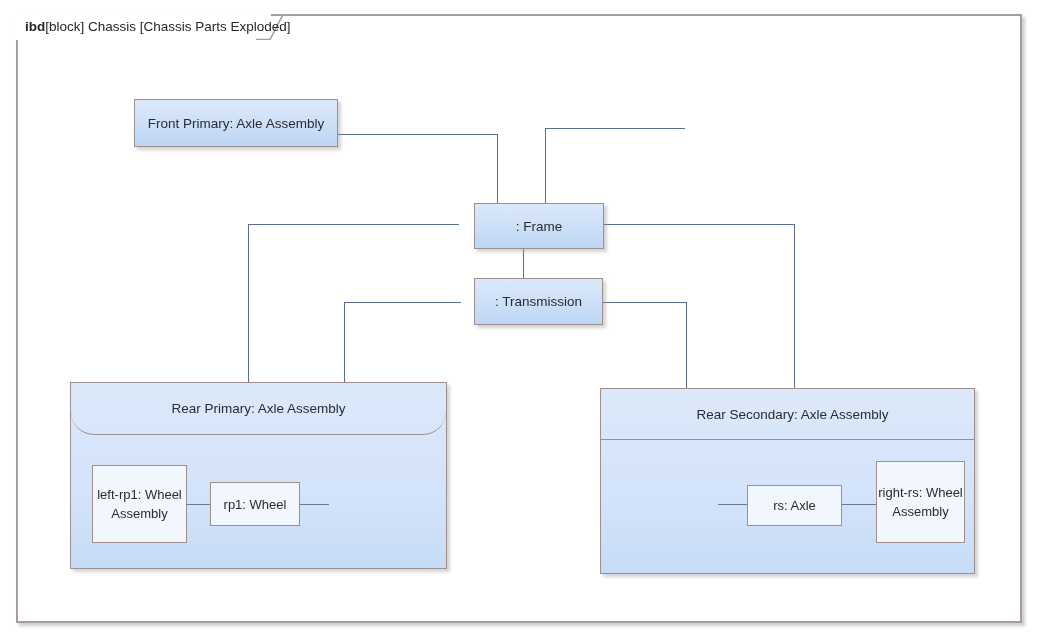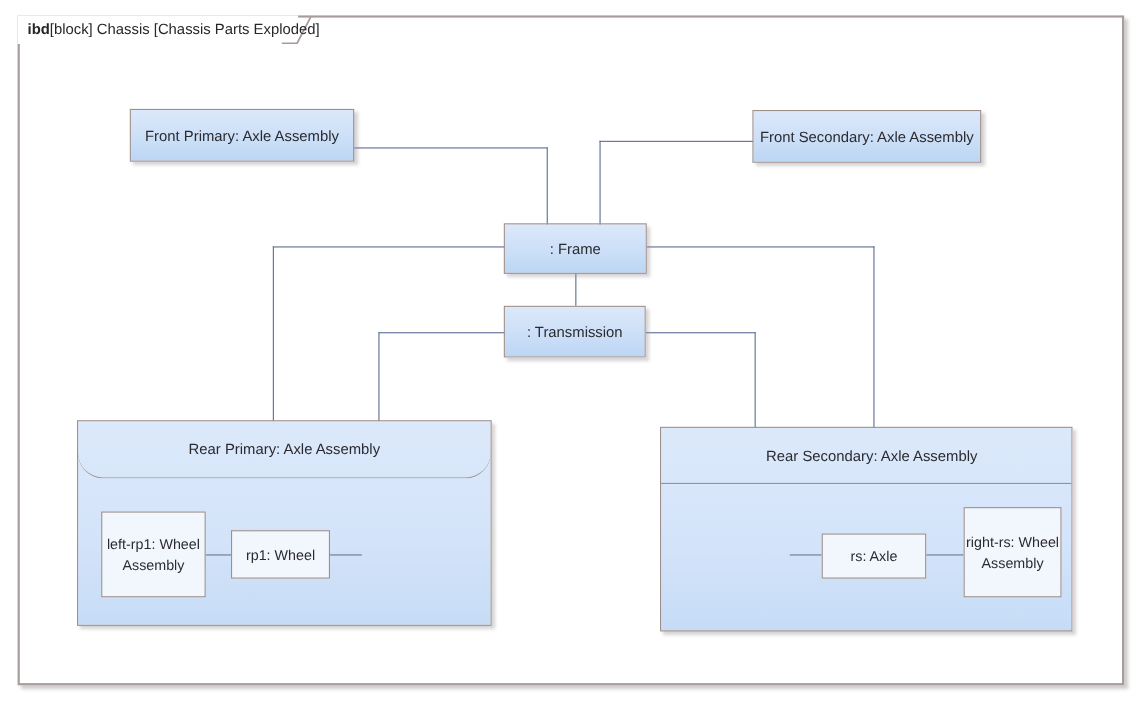--- a/index.html
+++ b/index.html
@@ -81,20 +81,21 @@
     border: 1px solid #9f8f8c;
     background: linear-gradient(to bottom, #dbe8fa 0%, #cfe1f8 45%, #bcd6f4 100%);
     box-shadow: 3px 3px 3px rgba(150,145,145,0.40);
     display: flex;
     align-items: center;
     justify-content: center;
     color: #2b2b2f;
     font-size: 13.5px;
     text-align: left;
     z-index: 4;
+    margin-left: 16px;
   }
 
   
   .assembly {
     position: absolute;
     box-sizing: border-box;
     border: 1px solid #9f8f8c;
     background: linear-gradient(to bottom, #dce9fb 0%, #d3e3f9 60%, #c6dcf6 100%);
     box-shadow: 3px 3px 3px rgba(150,145,145,0.40);
     z-index: 3;
@@ -190,23 +191,20 @@
   <div class="conn-inner" style="left:187px; top:504px; width:23px;"></div>
   <div class="conn-inner" style="left:300px; top:504px; width:29px;"></div>
 
   <div class="conn-inner" style="left:718px; top:504px; width:29px;"></div>
   <div class="conn-inner" style="left:842px; top:504px; width:34px;"></div>
 
   <div class="part" style="left:118px; top:99px; width:204px; height:48px;">
     <span>Front Primary: Axle Assembly</span>
   </div>
 
-  <div class="part" style="left:684px; top:100px; width:208px; height:48px;">
-    <span>Front Secondary: Axle Assembly</span>
-  </div>
 
   <div class="part" style="left:458px; top:203px; width:130px; height:46px;">
     <span>: Frame</span>
   </div>
 
   <div class="part" style="left:458px; top:278px; width:129px; height:47px;">
     <span>: Transmission</span>
   </div>
 
   <div class="assembly" style="left:70px; top:382px; width:377px; height:187px;">

